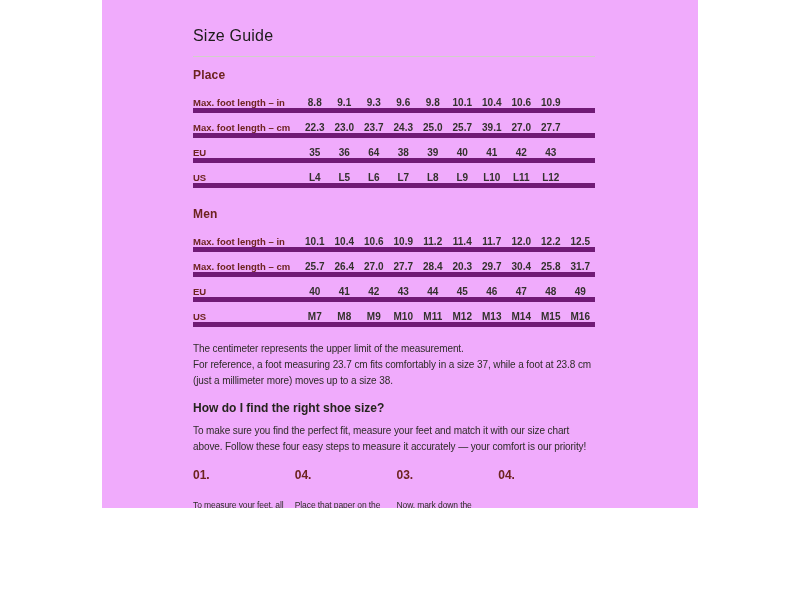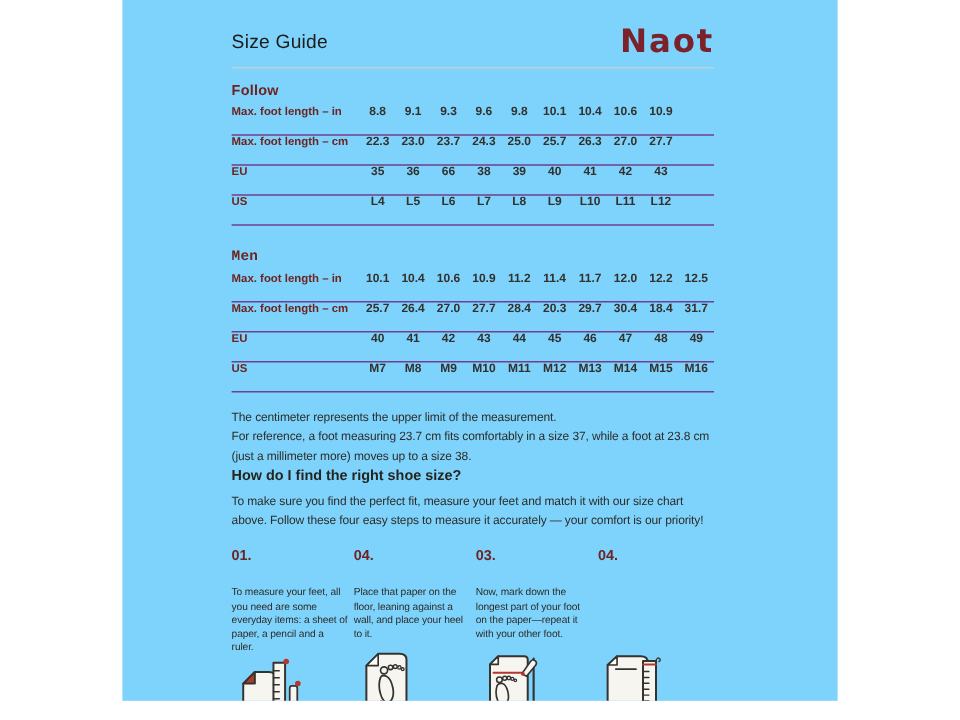--- a/index.html
+++ b/index.html
@@ -4,70 +4,69 @@
 <style>
   * { box-sizing: border-box; margin: 0; padding: 0; }
   html,body { width:800px; height:600px; }
   body {
     background:#ffffff;
     font-family:"Liberation Sans", sans-serif;
     color:#2e2c28;
     overflow:hidden;
   }
   .card {
-    width:596px; height:584px; margin:0 auto;
-    background:#7dd3fc;
+    width:596px; height:508px; margin:0 auto;
+    background:#f0abfc;
     overflow:hidden;
   }
   .content { width:402px; margin-left:91px; padding-top:21px; }
 
   .header { display:flex; justify-content:space-between; align-items:flex-start; height:32px; }
   .title { font-size:16px; font-weight:400; color:#1d1c1a; padding-top:6px; letter-spacing:.2px; }
   .logo { font-size:27px; line-height:27px; font-weight:700; letter-spacing:1.5px;
           font-family:"DejaVu Sans", sans-serif; }
 
   .divider { height:1px; background:#d2cfc9; margin-top:3px; }
 
   .section-title { font-size:12px; font-weight:700; margin-top:11px; letter-spacing:.2px; }
-  .section-title.men { margin-top:19px;font-family:Liberation Mono, monospace; }
+  .section-title.men { margin-top:19px; }
 
   .size-table { margin-top:6px; }
-  .trow { display:flex; align-items:flex-start; height:25px; border-bottom:1px solid #701a75; }
+  .trow { display:flex; align-items:flex-end; height:25px; border-bottom:5px solid #701a75; }
   .tlabel { flex:0 0 107px; font-size:9.5px; font-weight:700; white-space:nowrap; }
   .tcell { flex:0 0 29.5px; text-align:center; font-size:10px; font-weight:700; color:#33312d; }
 
   .note { font-size:10px; line-height:16px; letter-spacing:-.1px; color:#2e2c28; }
   .note.first { margin-top:14px; }
 
-  .q-heading { font-size:12px; font-weight:700; color:#26241f; }
+  .q-heading { margin-top:12px; font-size:12px; font-weight:700; color:#26241f; }
   .intro { margin-top:8px; font-size:10px; line-height:16px; letter-spacing:-.1px; }
 
   .steps { margin-top:13px; display:flex; gap:5px; height:138px; }
   .step { width:97px; display:flex; flex-direction:column; }
   .step-number { font-size:12px; font-weight:700; margin-bottom:18px; }
   .step-text { font-size:8.5px; line-height:11.5px; letter-spacing:-.1px; color:#2e2c28; }
   .step-icon { margin-top:auto; }
   .step-icon svg { display:block; }
 
   .red-text { color:#6d231f; }
   .brand-red { color:#7b222a; }
 </style>
 </head>
 <body>
 
 <div class="card">
   <div class="content">
 
     <div class="header">
       <div class="title">Size Guide</div>
-      <div class="logo brand-red">Naot</div>
     </div>
     <div class="divider"></div>
 
-    <div class="section-title red-text">Follow</div>
+    <div class="section-title red-text">Place</div>
     <div class="size-table">
       <div class="trow">
         <div class="tlabel red-text">Max. foot length – in</div>
         <div class="tcell">8.8</div>
         <div class="tcell">9.1</div>
         <div class="tcell">9.3</div>
         <div class="tcell">9.6</div>
         <div class="tcell">9.8</div>
         <div class="tcell">10.1</div>
         <div class="tcell">10.4</div>
@@ -75,29 +74,29 @@
         <div class="tcell">10.9</div>
       </div>
       <div class="trow">
         <div class="tlabel red-text">Max. foot length – cm</div>
         <div class="tcell">22.3</div>
         <div class="tcell">23.0</div>
         <div class="tcell">23.7</div>
         <div class="tcell">24.3</div>
         <div class="tcell">25.0</div>
         <div class="tcell">25.7</div>
-        <div class="tcell">26.3</div>
+        <div class="tcell">39.1</div>
         <div class="tcell">27.0</div>
         <div class="tcell">27.7</div>
       </div>
       <div class="trow">
         <div class="tlabel red-text">EU</div>
         <div class="tcell">35</div>
         <div class="tcell">36</div>
-        <div class="tcell">66</div>
+        <div class="tcell">64</div>
         <div class="tcell">38</div>
         <div class="tcell">39</div>
         <div class="tcell">40</div>
         <div class="tcell">41</div>
         <div class="tcell">42</div>
         <div class="tcell">43</div>
       </div>
       <div class="trow">
         <div class="tlabel red-text">US</div>
         <div class="tcell">L4</div>
@@ -130,21 +129,21 @@
       <div class="trow">
         <div class="tlabel red-text">Max. foot length – cm</div>
         <div class="tcell">25.7</div>
         <div class="tcell">26.4</div>
         <div class="tcell">27.0</div>
         <div class="tcell">27.7</div>
         <div class="tcell">28.4</div>
         <div class="tcell">20.3</div>
         <div class="tcell">29.7</div>
         <div class="tcell">30.4</div>
-        <div class="tcell">18.4</div>
+        <div class="tcell">25.8</div>
         <div class="tcell">31.7</div>
       </div>
       <div class="trow">
         <div class="tlabel red-text">EU</div>
         <div class="tcell">40</div>
         <div class="tcell">41</div>
         <div class="tcell">42</div>
         <div class="tcell">43</div>
         <div class="tcell">44</div>
         <div class="tcell">45</div>

